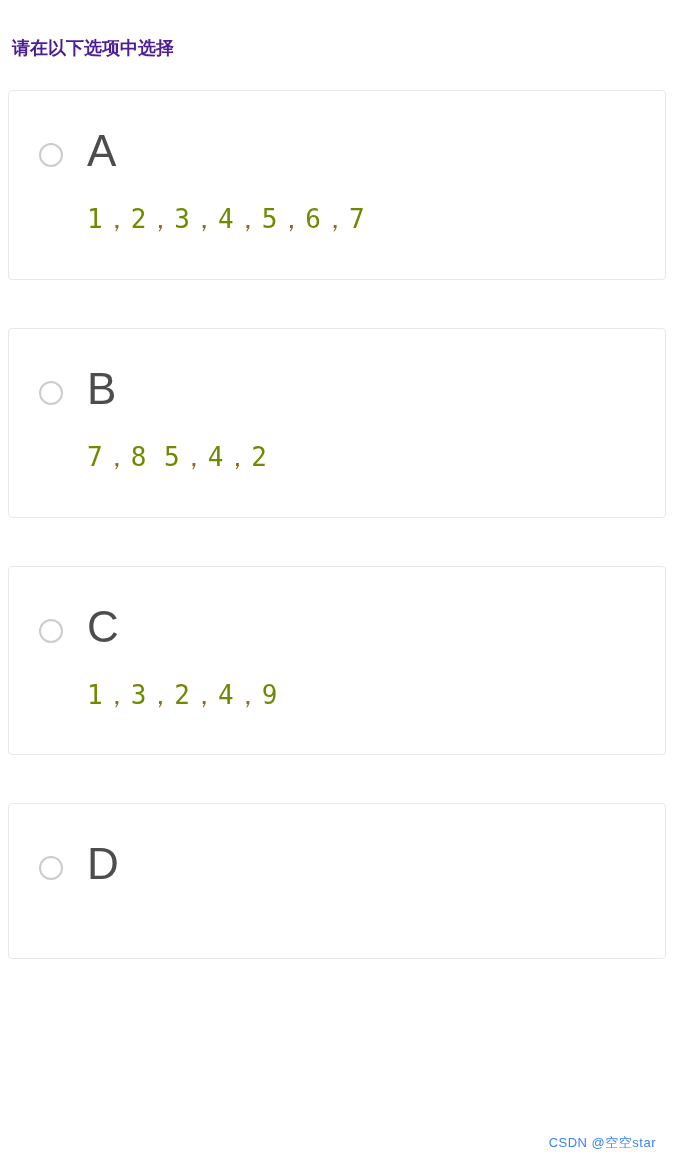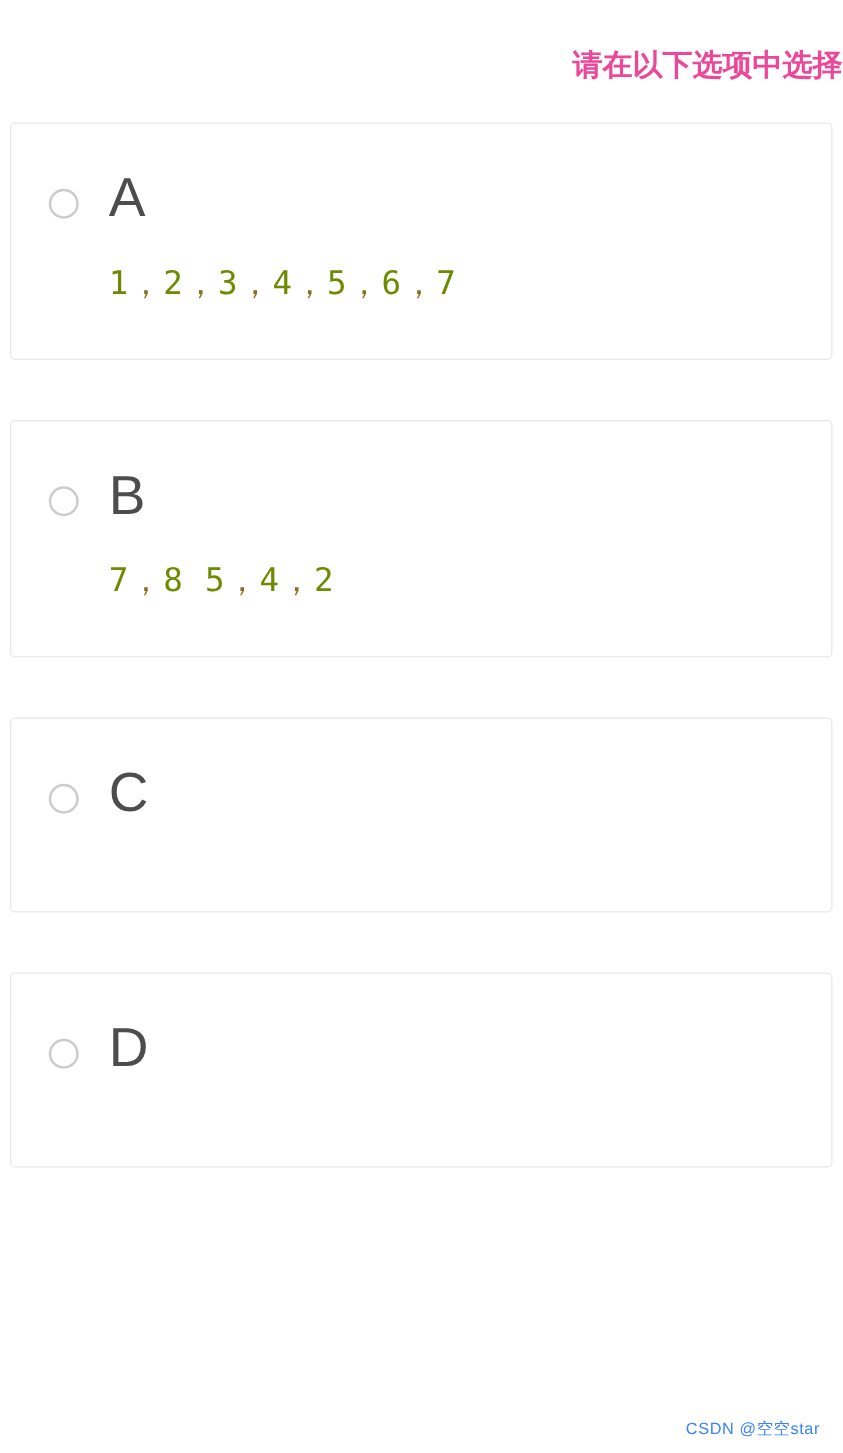--- a/index.html
+++ b/index.html
@@ -7,25 +7,24 @@
       padding: 0;
       box-sizing: border-box;
     }
     body {
       font-family: -apple-system, BlinkMacSystemFont, "Segoe UI", "Helvetica Neue", Arial, sans-serif;
       background: #ffffff;
       width: 674px;
       padding: 0;
     }
     .question-title {
-      font-size: 24px;
+      font-size: 18px;
       font-weight: 600;
-      color: #ec4899;
+      color: #4c1d95;
       padding: 36px 0 30px 12px;
-      text-align: right;
     }
     .option-card {
       border: 1px solid #e8e8e8;
       border-radius: 4px;
       margin: 0 8px 48px 8px;
       padding: 38px 30px 42px 30px;
       display: flex;
       align-items: flex-start;
       gap: 24px;
       cursor: pointer;
@@ -89,20 +88,21 @@
       <div class="radio-circle"></div>
       <div class="option-content">
         <div class="option-label">B</div>
         <div class="option-tokens"><span class="tok-num">7</span><span class="tok-sep">，</span><span class="tok-num">8</span><span class="tok-sep"> </span><span class="tok-num">5</span><span class="tok-sep">，</span><span class="tok-num">4</span><span class="tok-sep">，</span><span class="tok-num">2</span></div>
       </div>
     </div>
     <div class="option-card">
       <div class="radio-circle"></div>
       <div class="option-content">
         <div class="option-label">C</div>
+        <div class="option-tokens"><span class="tok-num">1</span><span class="tok-sep">，</span><span class="tok-num">3</span><span class="tok-sep">，</span><span class="tok-num">2</span><span class="tok-sep">，</span><span class="tok-num">4</span><span class="tok-sep">，</span><span class="tok-num">9</span></div>
       </div>
     </div>
     <div class="option-card">
       <div class="radio-circle"></div>
       <div class="option-content">
         <div class="option-label">D</div>
       </div>
     </div>
   </div>
 

